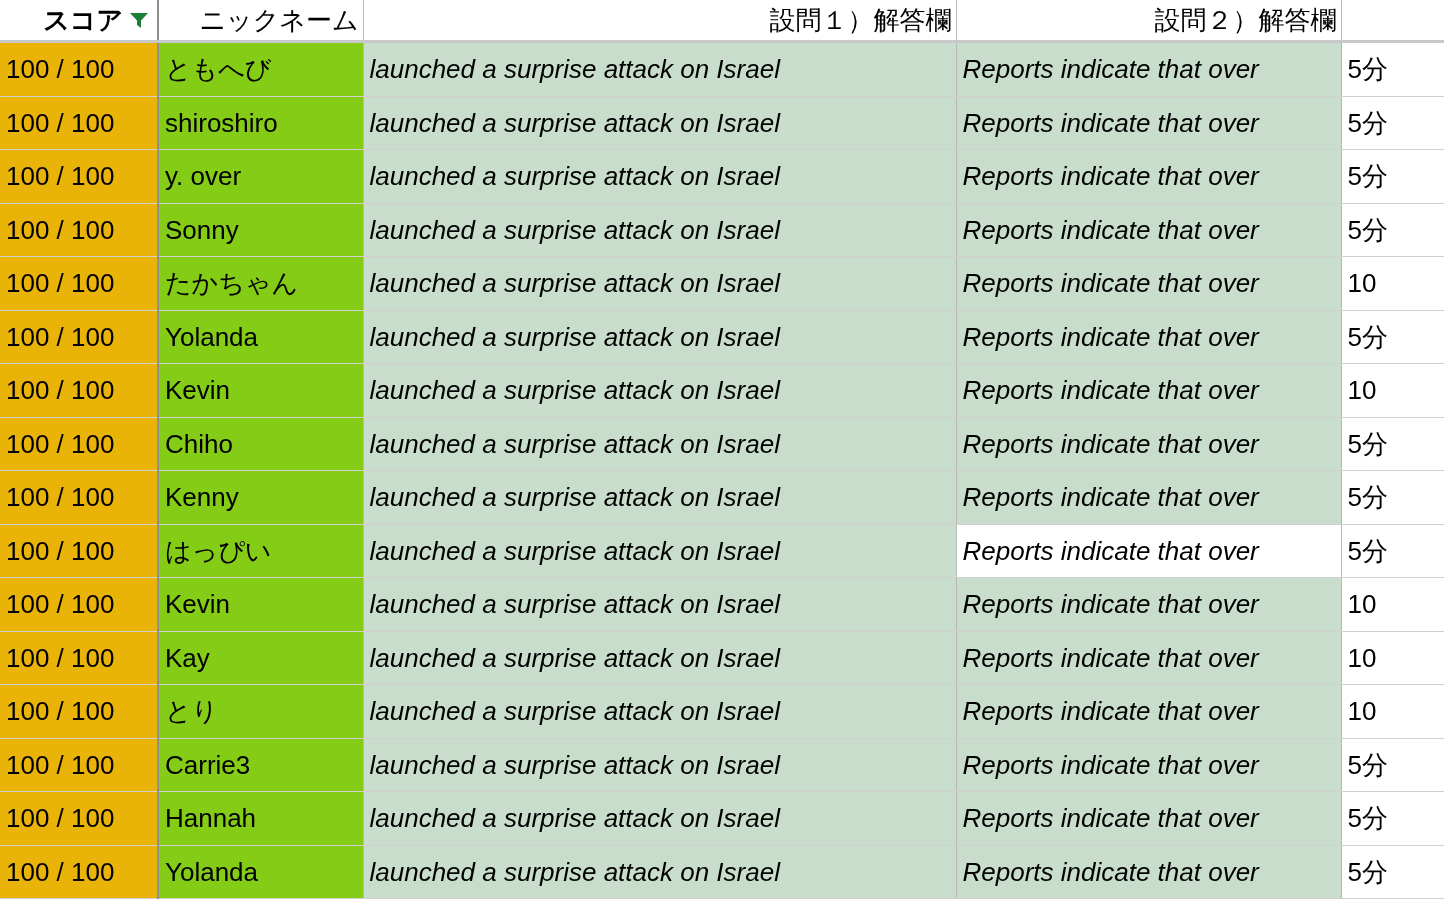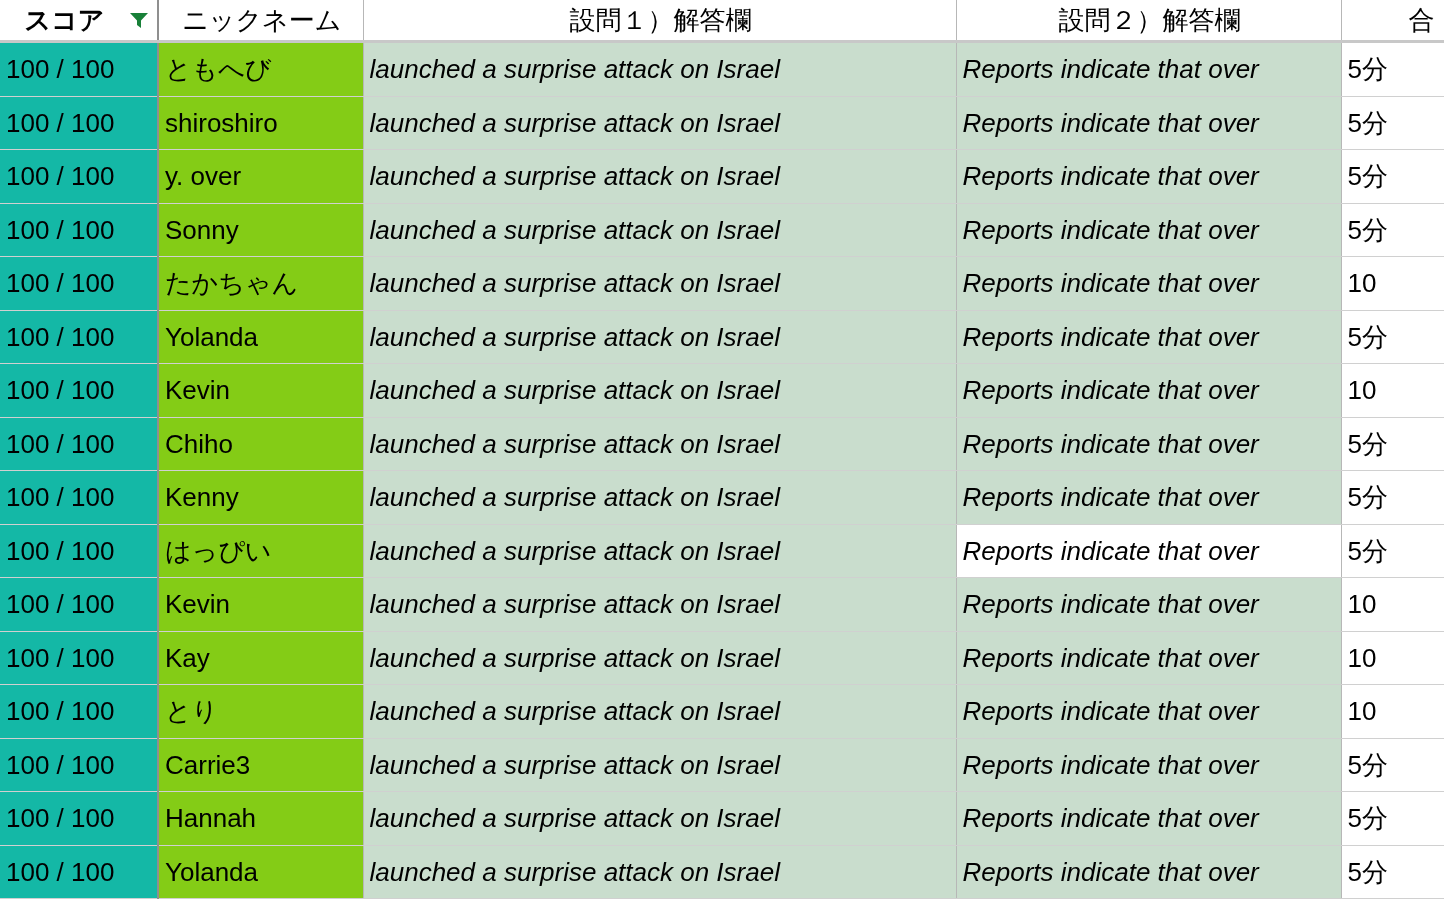--- a/index.html
+++ b/index.html
@@ -30,21 +30,21 @@
   table.grid col.c-q2     { width: 385px; }
   table.grid col.c-total  { width: 159px; }
 
   thead th {
     height: 40px;
     padding: 0 4px 0 6px;
     border-right: 1px solid #b7b7b7;
     border-bottom: 3px solid #c8c8c8;
     font-size: 26px;
     font-weight: bold;
-    text-align: center;
+    text-align: right;
     white-space: nowrap;
     overflow: hidden;
     vertical-align: middle;
     background: #ffffff;
     color: #000000;
     line-height: 30px;
   }
   thead th.hdr-plain {
     font-weight: normal;
   }
@@ -69,21 +69,21 @@
     border-right: 1px solid #b7b7b7;
     border-bottom: 1px solid #d0d0d0;
     font-size: 26px;
     white-space: nowrap;
     overflow: hidden;
     vertical-align: middle;
     line-height: 32px;
     color: #000000;
   }
   td.score {
-    background: #14b8a6;
+    background: #eab308;
   }
   td.nick {
     background: #84cc16;
   }
   td.ans {
     background: #c9ddcd;
     font-style: italic;
   }
   td.ans.plain {
     background: #ffffff;

